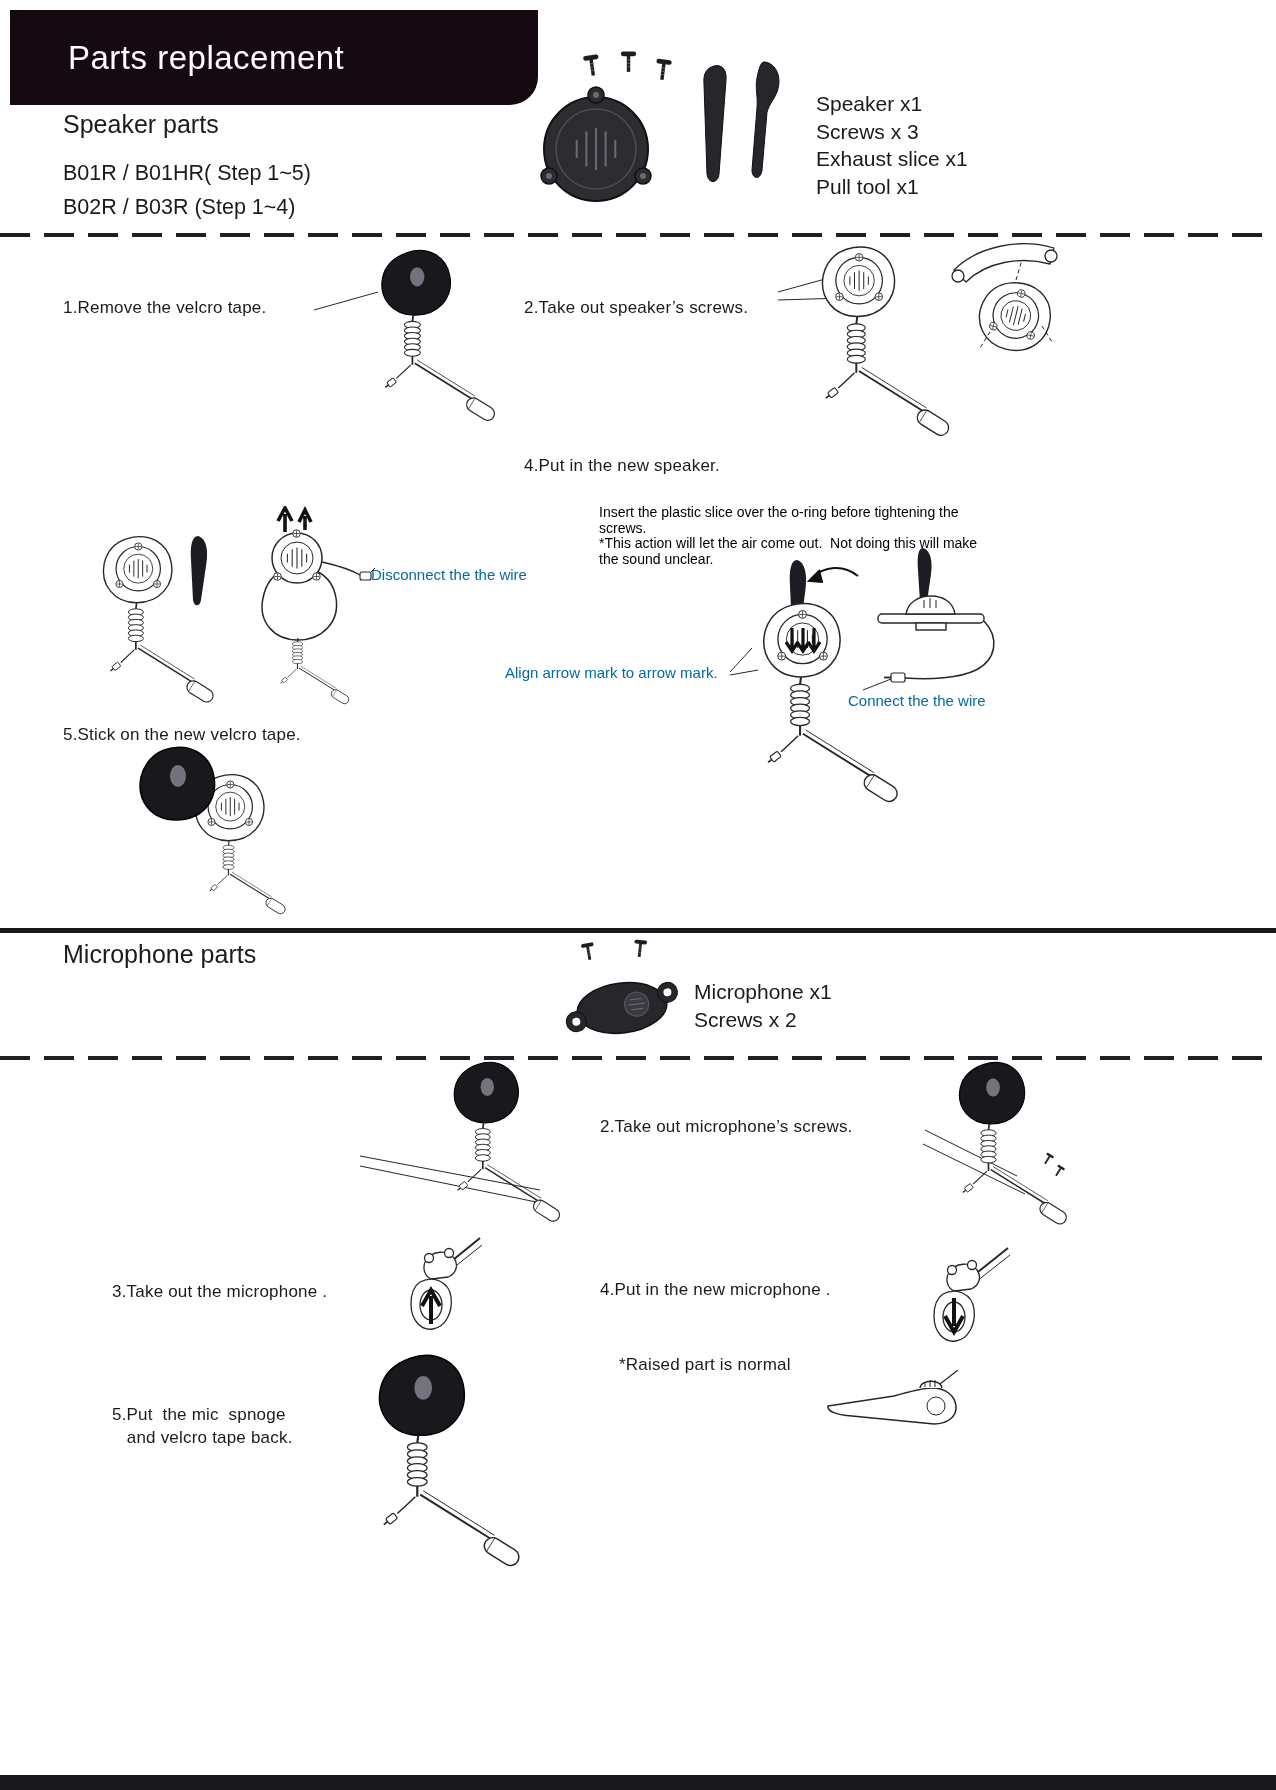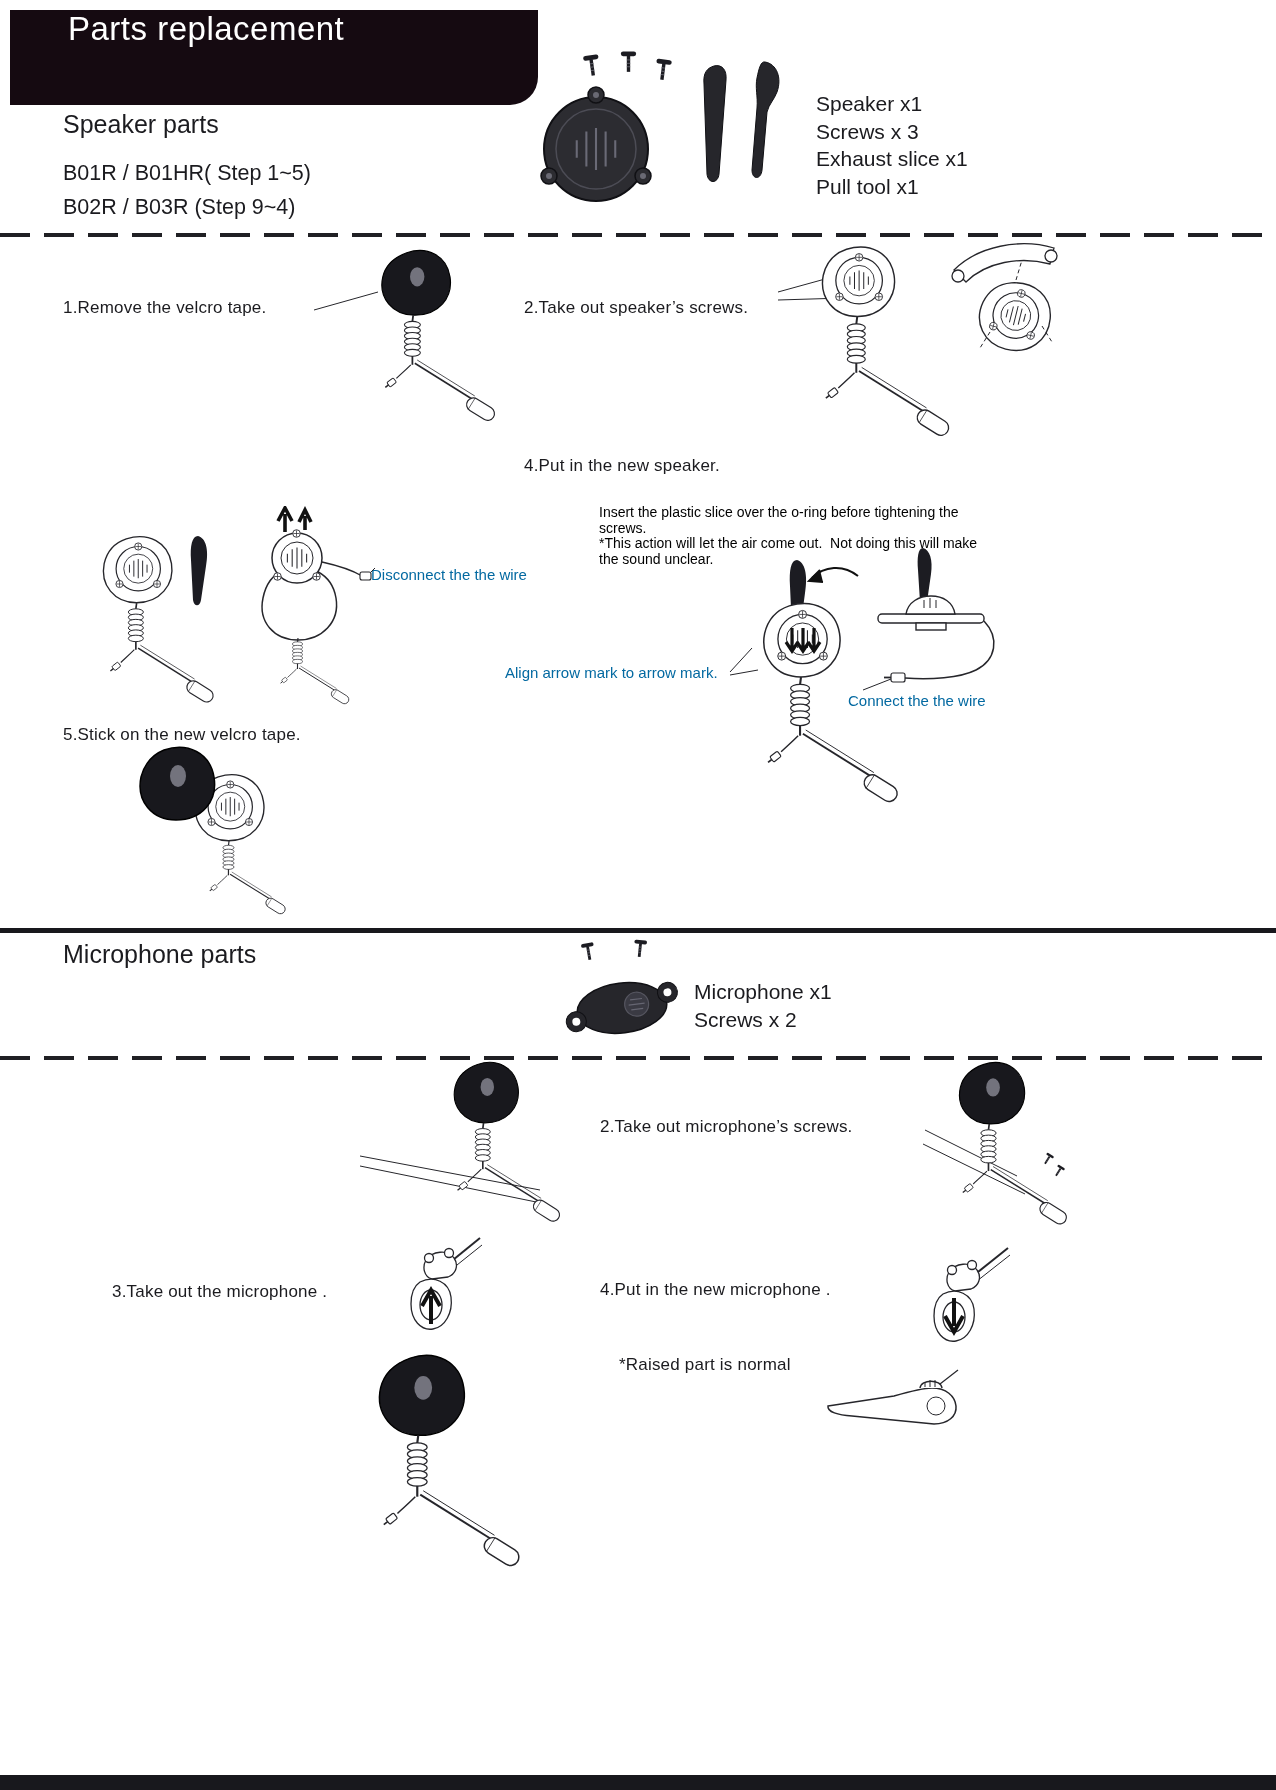--- a/index.html
+++ b/index.html
@@ -1,19 +1,19 @@
 <!DOCTYPE html>
 <html><head>
 <meta charset="utf-8">
 <style>
   html,body{margin:0;padding:0;background:#fff}
   body{font-family:"Liberation Sans",sans-serif;color:#1b1b1f}
   .page{position:relative;width:1276px;height:1790px;background:#ffffff;overflow:hidden}
   .abs{position:absolute}
-  .banner{background:#150a11;color:#fff;border-radius:0 0 28px 0;display:flex;padding-left:58px;font-size:33px;letter-spacing:.5px}
+  .banner{background:#150a11;color:#fff;border-radius:0 0 28px 0;display:flex;align-items:center;padding-left:58px;font-size:33px;letter-spacing:.5px}
   .t-h2{font-size:25px}
   .t-models{font-size:21.5px;line-height:34px}
   .t-parts{font-size:21px;line-height:27.5px}
   .t-step{font-size:17px;letter-spacing:.2px;white-space:pre-wrap;line-height:1.35}
   .t-note{font-size:14px;line-height:15.5px;white-space:pre-wrap;color:#000000}
   .t-annot{font-size:15px;color:#0369a1}
   .dash{height:4px;background:repeating-linear-gradient(90deg,#202024 0 30px,transparent 30px 44px)}
   .solid{background:#18181d}
   svg{display:block}
 </style>
@@ -82,21 +82,21 @@
     </defs>
   </svg>
 
   <div class="abs banner" style="left:10px;top:10px;width:470px;height:95px">
     <span>Parts replacement</span>
   </div>
 
   <div class="abs t-h2" style="left:63px;top:110px">Speaker parts</div>
   <div class="abs t-models" style="left:63px;top:156px">
     <div>B01R / B01HR( Step 1~5)</div>
-    <div>B02R / B03R (Step 9~4)</div>
+    <div>B02R / B03R (Step 1~4)</div>
   </div>
 
   <svg class="abs" style="left:518px;top:46px" width="290" height="165" viewBox="0 0 290 165">
     <g>
       <g transform="translate(64,10) rotate(-8)">
           <use href="#sym-screw" width="17" height="23"></use>
         </g>
       <g transform="translate(102,5)">
           <use href="#sym-screw" width="17" height="23"></use>
         </g>
@@ -261,20 +261,22 @@
     <div>Microphone x1</div>
     <div>Screws x 2</div>
   </div>
 
   <div class="abs dash" style="left:0;top:1056px;width:1276px"></div>
 
   <div class="abs t-step" style="left:600px;top:1116px">2.Take out microphone’s screws.</div>
   <div class="abs t-step" style="left:112px;top:1281px">3.Take out the microphone .</div>
   <div class="abs t-step" style="left:600px;top:1279px">4.Put in the new microphone .</div>
   <div class="abs t-step" style="left:619px;top:1354px">*Raised part is normal</div>
+  <div class="abs t-step" style="left:112px;top:1404px">5.Put  the mic  spnoge
+   and velcro tape back.</div>
 
   <svg class="abs" style="left:358px;top:1060px" width="250" height="172" viewBox="0 0 250 172">
     <g stroke="#26262b" stroke-width="1">
       <line x1="2" y1="96" x2="182" y2="130"></line>
         <line x1="2" y1="106" x2="188" y2="144"></line>
     </g>
     <use href="#sym-headset" x="70" y="0" width="150" height="172"></use>
   </svg>
 
   <svg class="abs" style="left:895px;top:1060px" width="205" height="175" viewBox="0 0 205 175">

